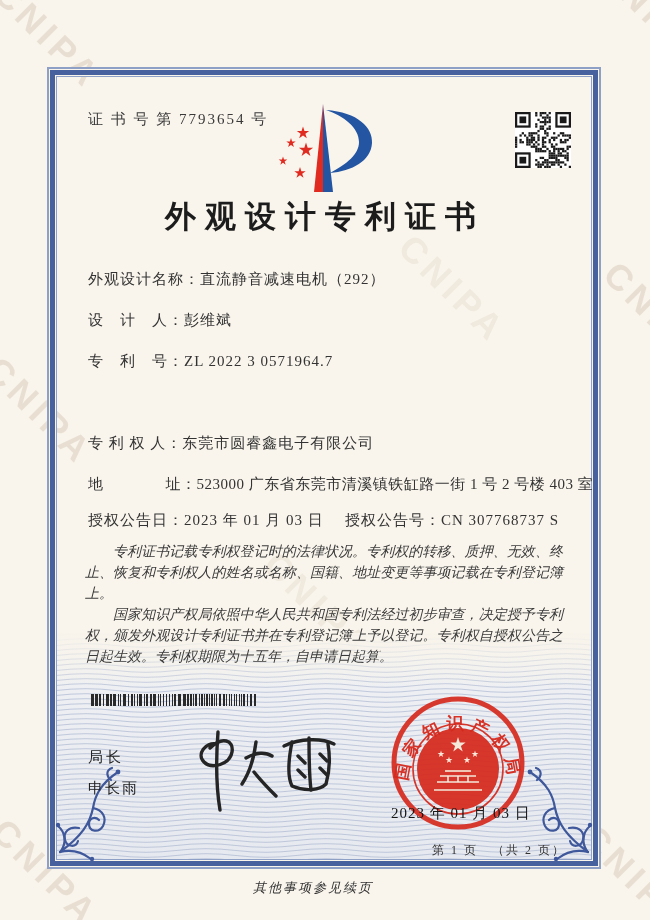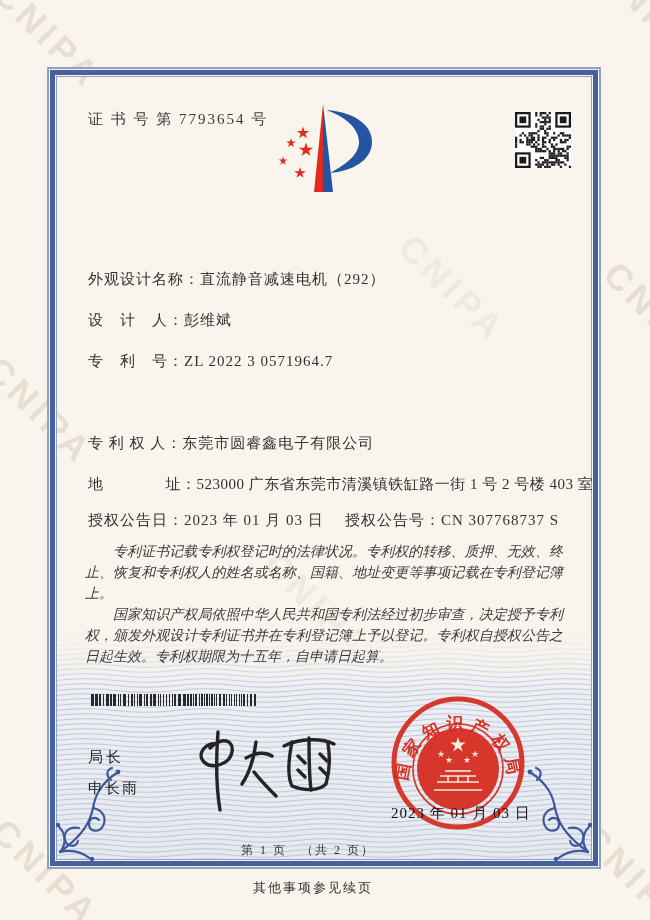--- a/index.html
+++ b/index.html
@@ -27,23 +27,23 @@
          letter-spacing:9px;color:#1c1c1c;}
   .frow{position:absolute;left:88px;font-size:15px;letter-spacing:1px;color:#333;white-space:nowrap;}
   .paras{left:85px;top:541px;width:478px;font-size:14px;line-height:21px;font-style:italic;
          color:#3a3a3a;text-align:justify;}
   .paras p{margin:0;text-indent:2em;}
   .director-title{left:88px;top:748px;font-family:Liberation Mono, monospace;font-size:15px;
                   color:#222;letter-spacing:3px;}
   .director-name{left:88px;top:779px;font-family:Liberation Mono, monospace;font-size:15px;
                  color:#222;letter-spacing:2px;}
   .seal-date{left:391px;top:804px;font-size:15px;color:#161616;letter-spacing:1px;white-space:nowrap;}
-  .page-num{left:50px;top:842px;width:516px;text-align:center;font-size:12px;
+  .page-num{left:50px;top:842px;width:516px;text-align:right;font-size:12px;
             letter-spacing:2px;color:#333;}
-  .note{left:0;top:879px;width:626px;text-align:center;font-size:13px;
+  .note{left:0;top:879px;width:626px;text-align:center;font-size:13px;font-style:italic;
         color:#333;letter-spacing:2px;}
 </style>
 </head>
 <body>
 
 <div class="page">
 
   <svg width="0" height="0" style="position:absolute">
     <defs>
       <path id="star" d="M 0,-1 L 0.2245,-0.309 L 0.951,-0.309 L 0.363,0.118 L 0.588,0.809 L 0,0.382 L -0.588,0.809 L -0.363,0.118 L -0.951,-0.309 L -0.2245,-0.309 Z"></path>
@@ -306,20 +306,21 @@
       <rect x="22" y="23" width="1" height="1" fill="#1a1a1a"></rect>
       <rect x="10" y="24" width="1" height="1" fill="#1a1a1a"></rect>
       <rect x="11" y="24" width="1" height="1" fill="#1a1a1a"></rect>
       <rect x="13" y="24" width="1" height="1" fill="#1a1a1a"></rect>
       <rect x="14" y="24" width="1" height="1" fill="#1a1a1a"></rect>
       <rect x="15" y="24" width="1" height="1" fill="#1a1a1a"></rect>
       <rect x="20" y="24" width="1" height="1" fill="#1a1a1a"></rect>
       <rect x="24" y="24" width="1" height="1" fill="#1a1a1a"></rect>
     </svg>
 
+  <div class="abs title">外观设计专利证书</div>
 
   <div class="frow" style="top:270px">
     <span>外观设计名称：</span><span>直流静音减速电机（292）</span>
   </div>
   <div class="frow" style="top:311px">
     <span>设　计　人：</span><span>彭维斌</span>
   </div>
   <div class="frow" style="top:352px">
     <span>专　利　号：</span><span>ZL 2022 3 0571964.7</span>
   </div>

